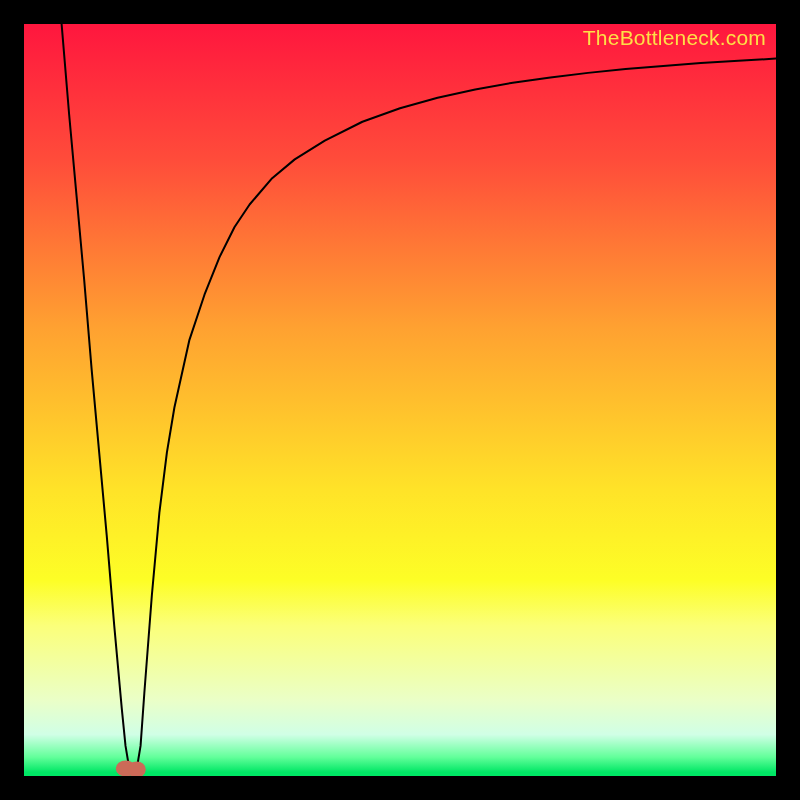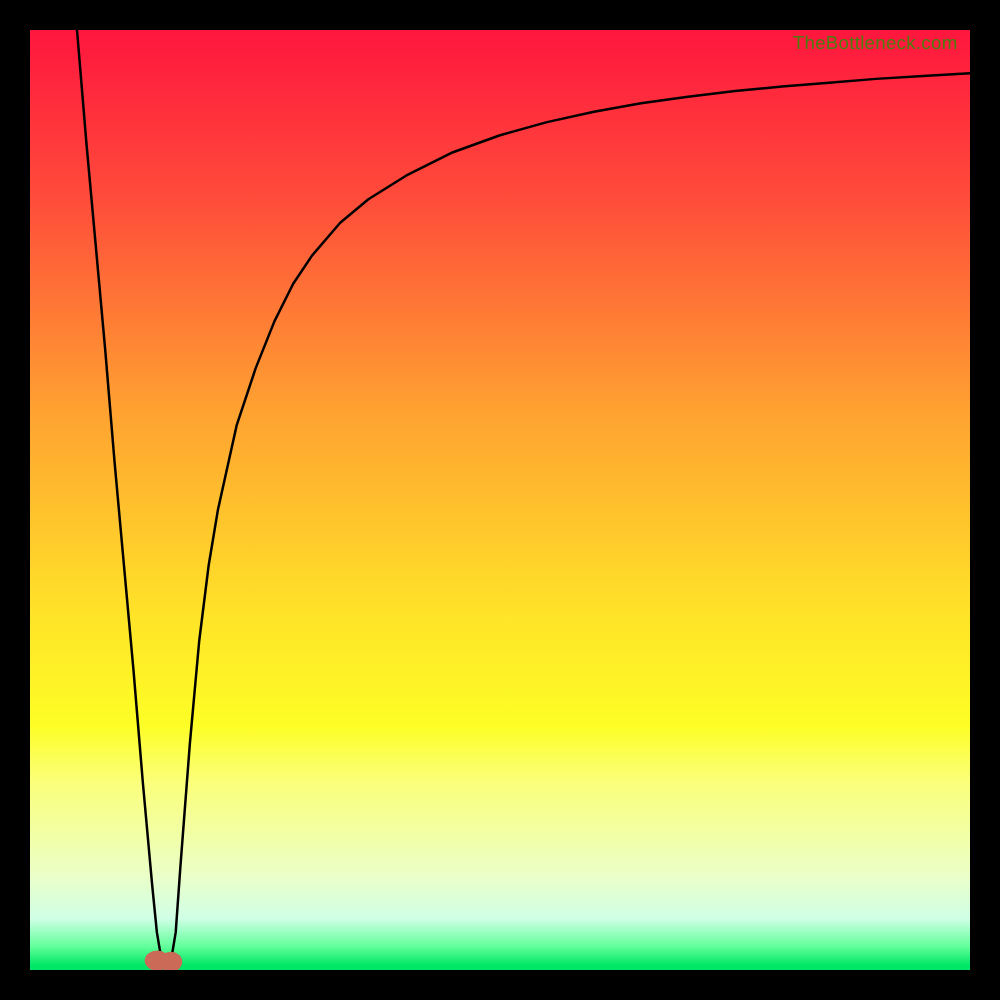--- a/index.html
+++ b/index.html
@@ -31,22 +31,22 @@
     position: absolute;
     left: 0;
     top: 0;
     width: 100%;
     height: 100%;
   }
   .watermark {
     position: absolute;
     top: 2px;
     right: 10px;
-    color: #4d7c0f;
-    font-size: 15px;
+    color: #fde047;
+    font-size: 21px;
     letter-spacing: 0.2px;
     font-weight: 400;
     user-select: none;
   }
   svg.curve {
     position: absolute;
     left: 0;
     top: 0;
     width: 100%;
     height: 100%;

